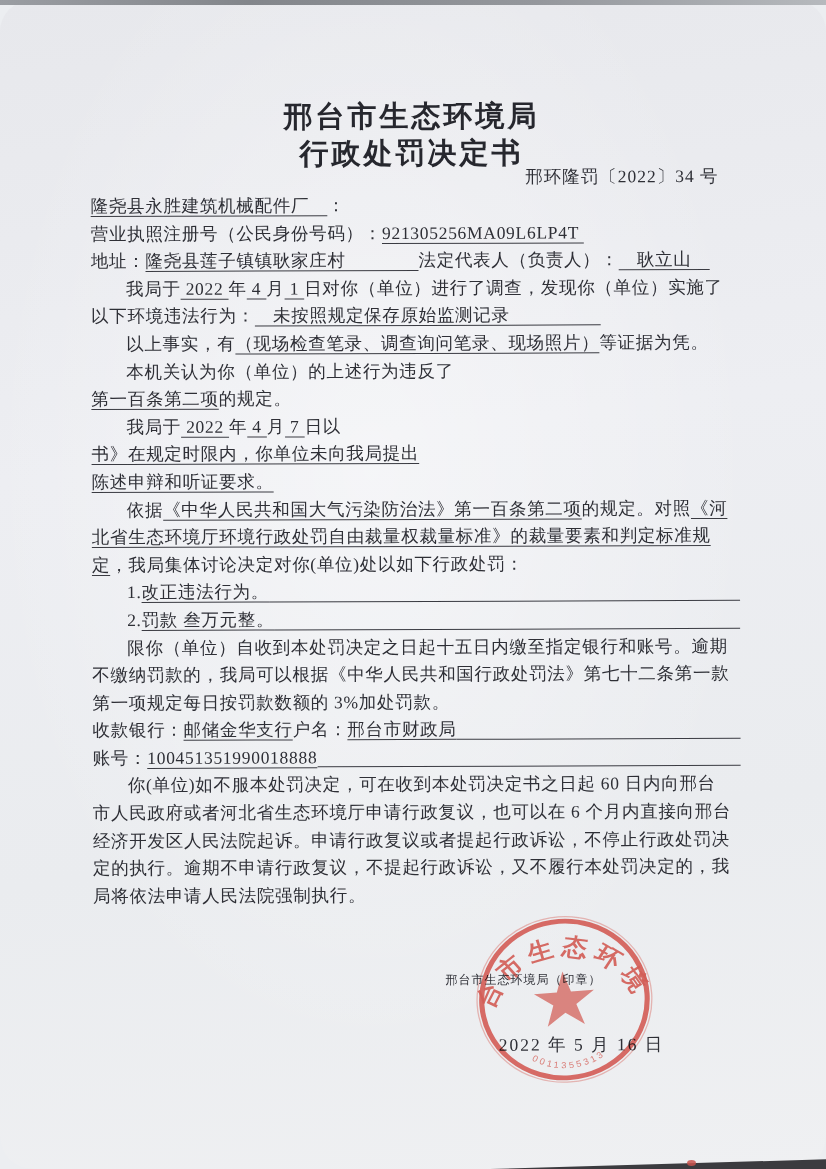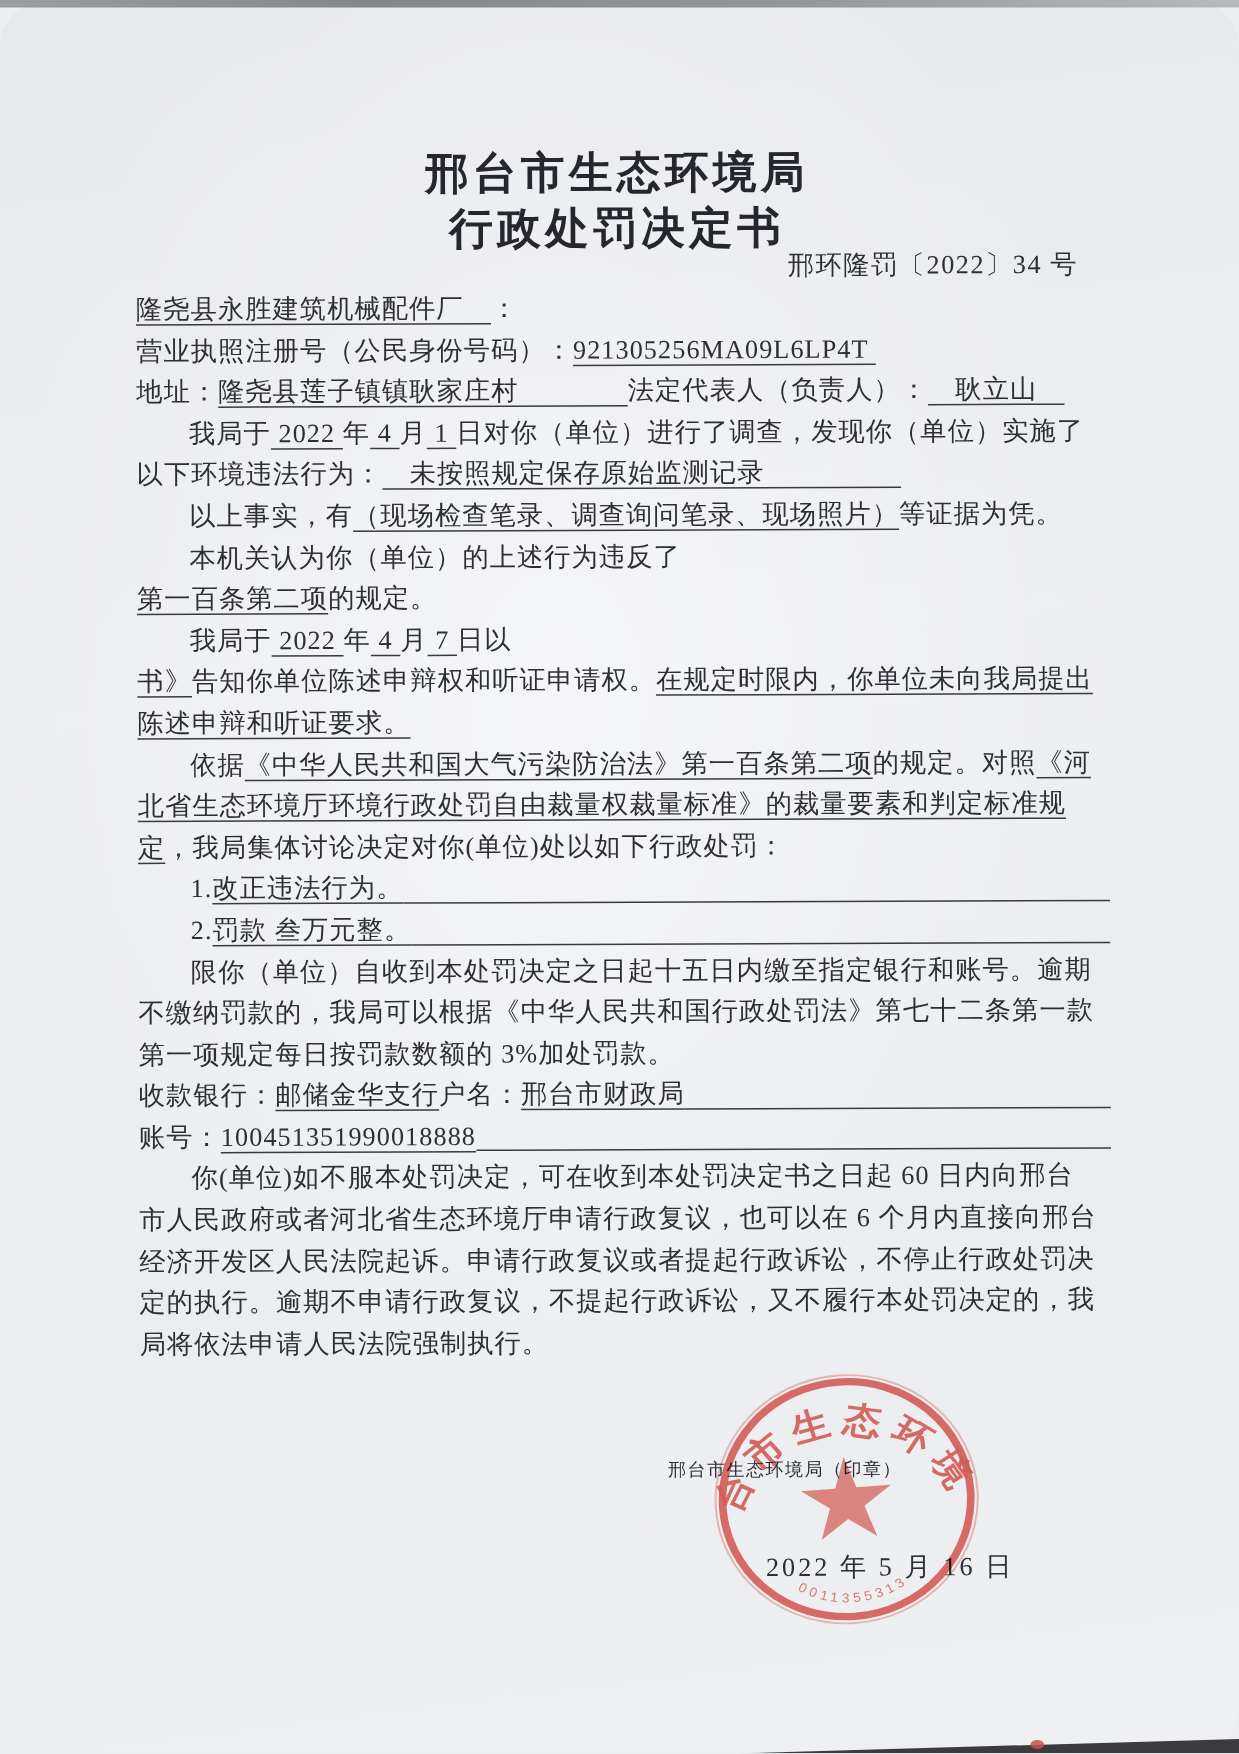--- a/index.html
+++ b/index.html
@@ -51,21 +51,21 @@
   .line .u{
     text-decoration:underline;
     text-decoration-thickness:1px;
     text-underline-offset:4px;
     text-decoration-color:#3a3b42;
   }
   .line .fill{
     flex:1;border-bottom:1px solid #3a3b42;margin-bottom:4px;
   }
   .sig-issuer{position:absolute;top:972px;left:444px;font-size:12px;letter-spacing:1px;}
-  .sig-date{position:absolute;top:1033px;left:497px;font-size:17.5px;letter-spacing:2px;margin-left:12px;}
+  .sig-date{position:absolute;top:1033px;left:497px;font-size:17.5px;letter-spacing:2px;}
   .seal{
     position:absolute;top:912px;left:470px;width:186px;height:176px;
     mix-blend-mode:multiply;opacity:.88;
     transform:rotate(-4deg);
   }
 </style>
 </head>
 <body>
 
 <div class="page">
@@ -83,21 +83,21 @@
     <div class="body-lines">
         <div class="line"><span class="u">隆尧县永胜建筑机械配件厂　</span><span>：</span></div>
         <div class="line"><span>营业执照注册号（公民身份号码）：</span><span class="u">921305256MA09L6LP4T </span></div>
         <div class="line"><span>地址：</span><span class="u">隆尧县莲子镇镇耿家庄村　　　　</span><span>法定代表人（负责人）：</span><span class="u">　耿立山　</span></div>
         <div class="line indent"><span>我局于</span><span class="u"> 2022 </span><span>年</span><span class="u"> 4 </span><span>月</span><span class="u"> 1 </span><span>日对你（单位）进行了调查，发现你（单位）实施了</span></div>
         <div class="line"><span>以下环境违法行为：</span><span class="u">　未按照规定保存原始监测记录　　　　　</span></div>
         <div class="line indent"><span>以上事实，有</span><span class="u">（现场检查笔录、调查询问笔录、现场照片）</span><span>等证据为凭。</span></div>
         <div class="line indent"><span>本机关认为你（单位）的上述行为违反了</span></div>
         <div class="line"><span class="u">第一百条第二项</span><span>的规定。</span></div>
         <div class="line indent"><span>我局于</span><span class="u"> 2022 </span><span>年</span><span class="u"> 4 </span><span>月</span><span class="u"> 7 </span><span>日以</span></div>
-        <div class="line"><span class="u">书》</span><span>告知你单位陈述申辩权和听证申请权。</span><span class="u">在规定时限内，你单位未向我局提出</span></div>
+        <div class="line"><span class="u">书》</span><span class="u">在规定时限内，你单位未向我局提出</span></div>
         <div class="line"><span class="u">陈述申辩和听证要求。</span></div>
         <div class="line indent"><span>依据</span><span class="u">《中华人民共和国大气污染防治法》第一百条第二项</span><span>的规定。对照</span><span class="u">《河</span></div>
         <div class="line"><span class="u">北省生态环境厅环境行政处罚自由裁量权裁量标准》的裁量要素和判定标准规</span></div>
         <div class="line"><span class="u">定</span><span>，我局集体讨论决定对你(单位)处以如下行政处罚：</span></div>
         <div class="line indent"><span>1.</span><span class="u">改正违法行为。</span><span class="fill"></span></div>
         <div class="line indent"><span>2.</span><span class="u">罚款 叁万元整。</span><span class="fill"></span></div>
         <div class="line indent"><span>限你（单位）自收到本处罚决定之日起十五日内缴至指定银行和账号。逾期</span></div>
         <div class="line"><span>不缴纳罚款的，我局可以根据《中华人民共和国行政处罚法》第七十二条第一款</span></div>
         <div class="line"><span>第一项规定每日按罚款数额的 3%加处罚款。</span></div>
         <div class="line"><span>收款银行：</span><span class="u">邮储金华支行</span><span>户名：</span><span class="u">邢台市财政局</span><span class="fill"></span></div>

